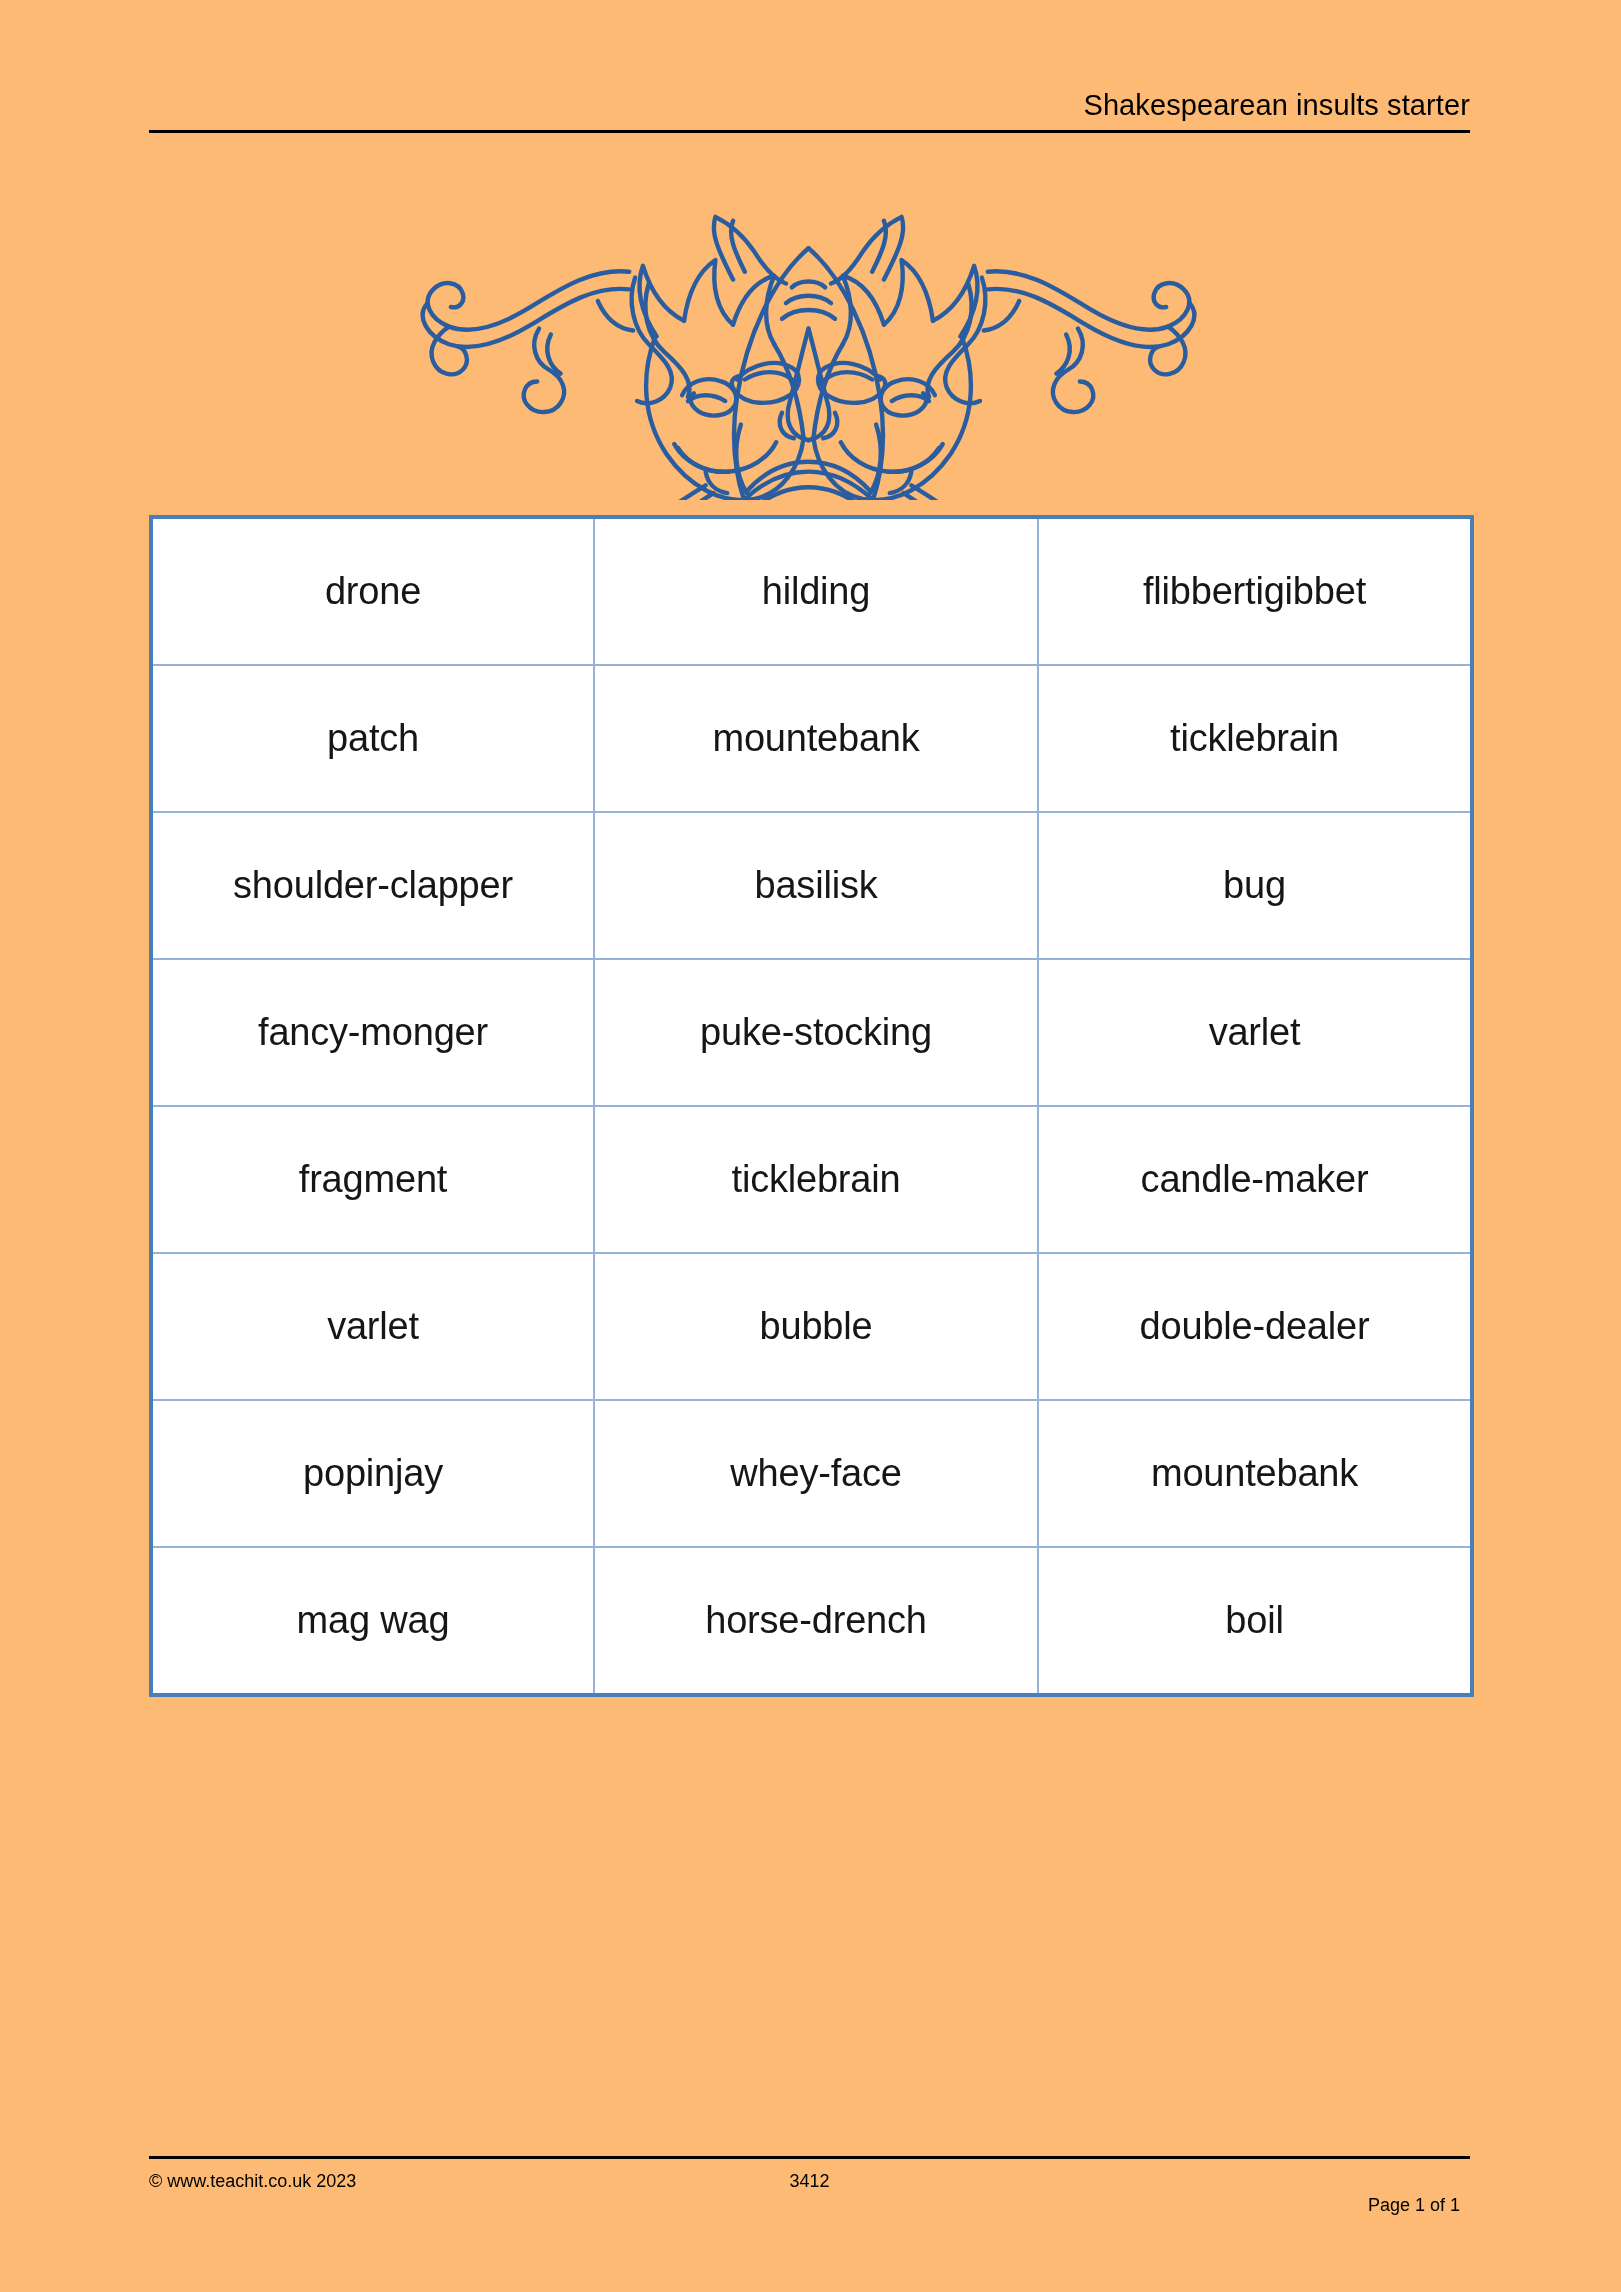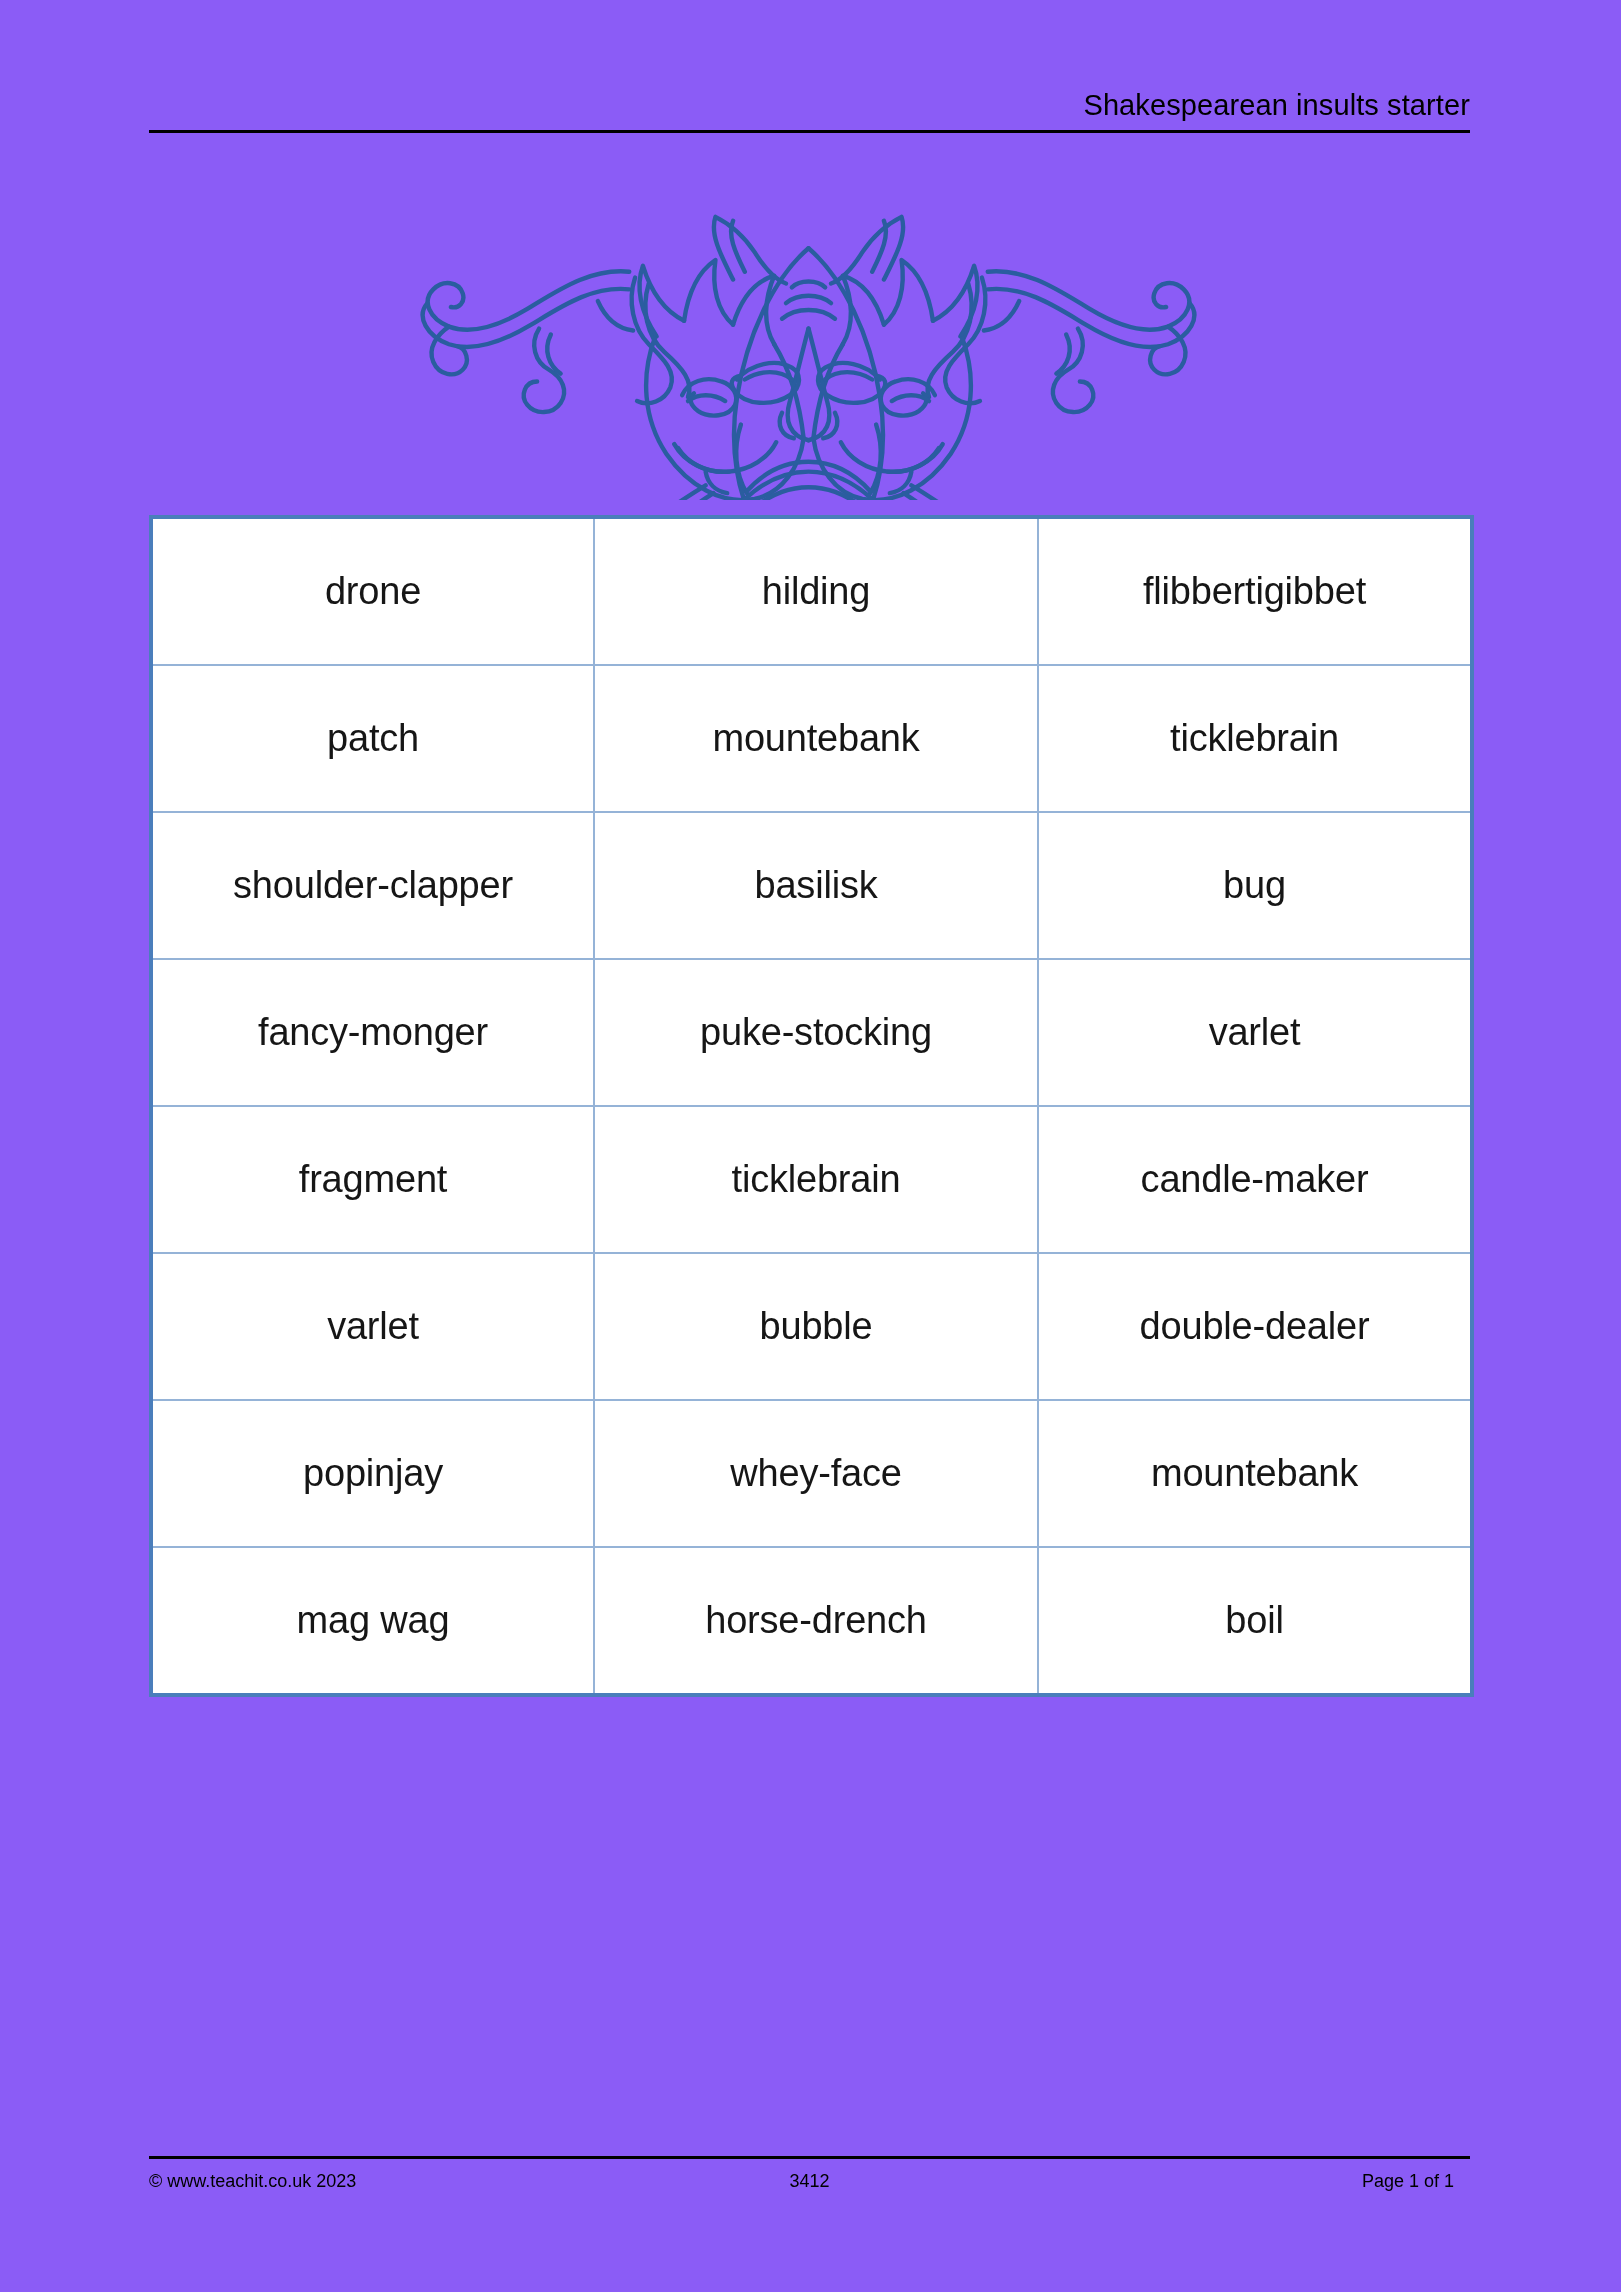--- a/index.html
+++ b/index.html
@@ -12,21 +12,21 @@
     height: 2293px;
     font-family: "Liberation Sans", sans-serif;
     position: relative;
     overflow: hidden;
   }
   .page {
     position: absolute;
     left: 0; top: 0;
     width: 1621px;
     height: 2293px;
-    background: #8b5cf6;
+    background: #fdba74;
   }
 
   
   .header {
     position: absolute;
     left: 149px;
     top: 86px;
     width: 1321px;
     height: 47px;
     border-bottom: 3.9px solid #000000;
@@ -104,21 +104,21 @@
   .footer-left, .footer-center, .footer-right {
     position: absolute;
     top: 11.8px;
     font-size: 18px;
     color: #000;
     white-space: nowrap;
     font-family: "Liberation Sans", sans-serif;
   }
   .footer-left   { left: 0; }
   .footer-center { left: 50%; transform: translateX(-50%); }
-  .footer-right  { right: 16px; }
+  .footer-right  { right: 10px; margin-top: 24px; }
 </style>
 </head>
 <body>
 
 <div class="page">
 
   <div class="header">
     <div class="header-title">Shakespearean insults starter</div>
   </div>
 

